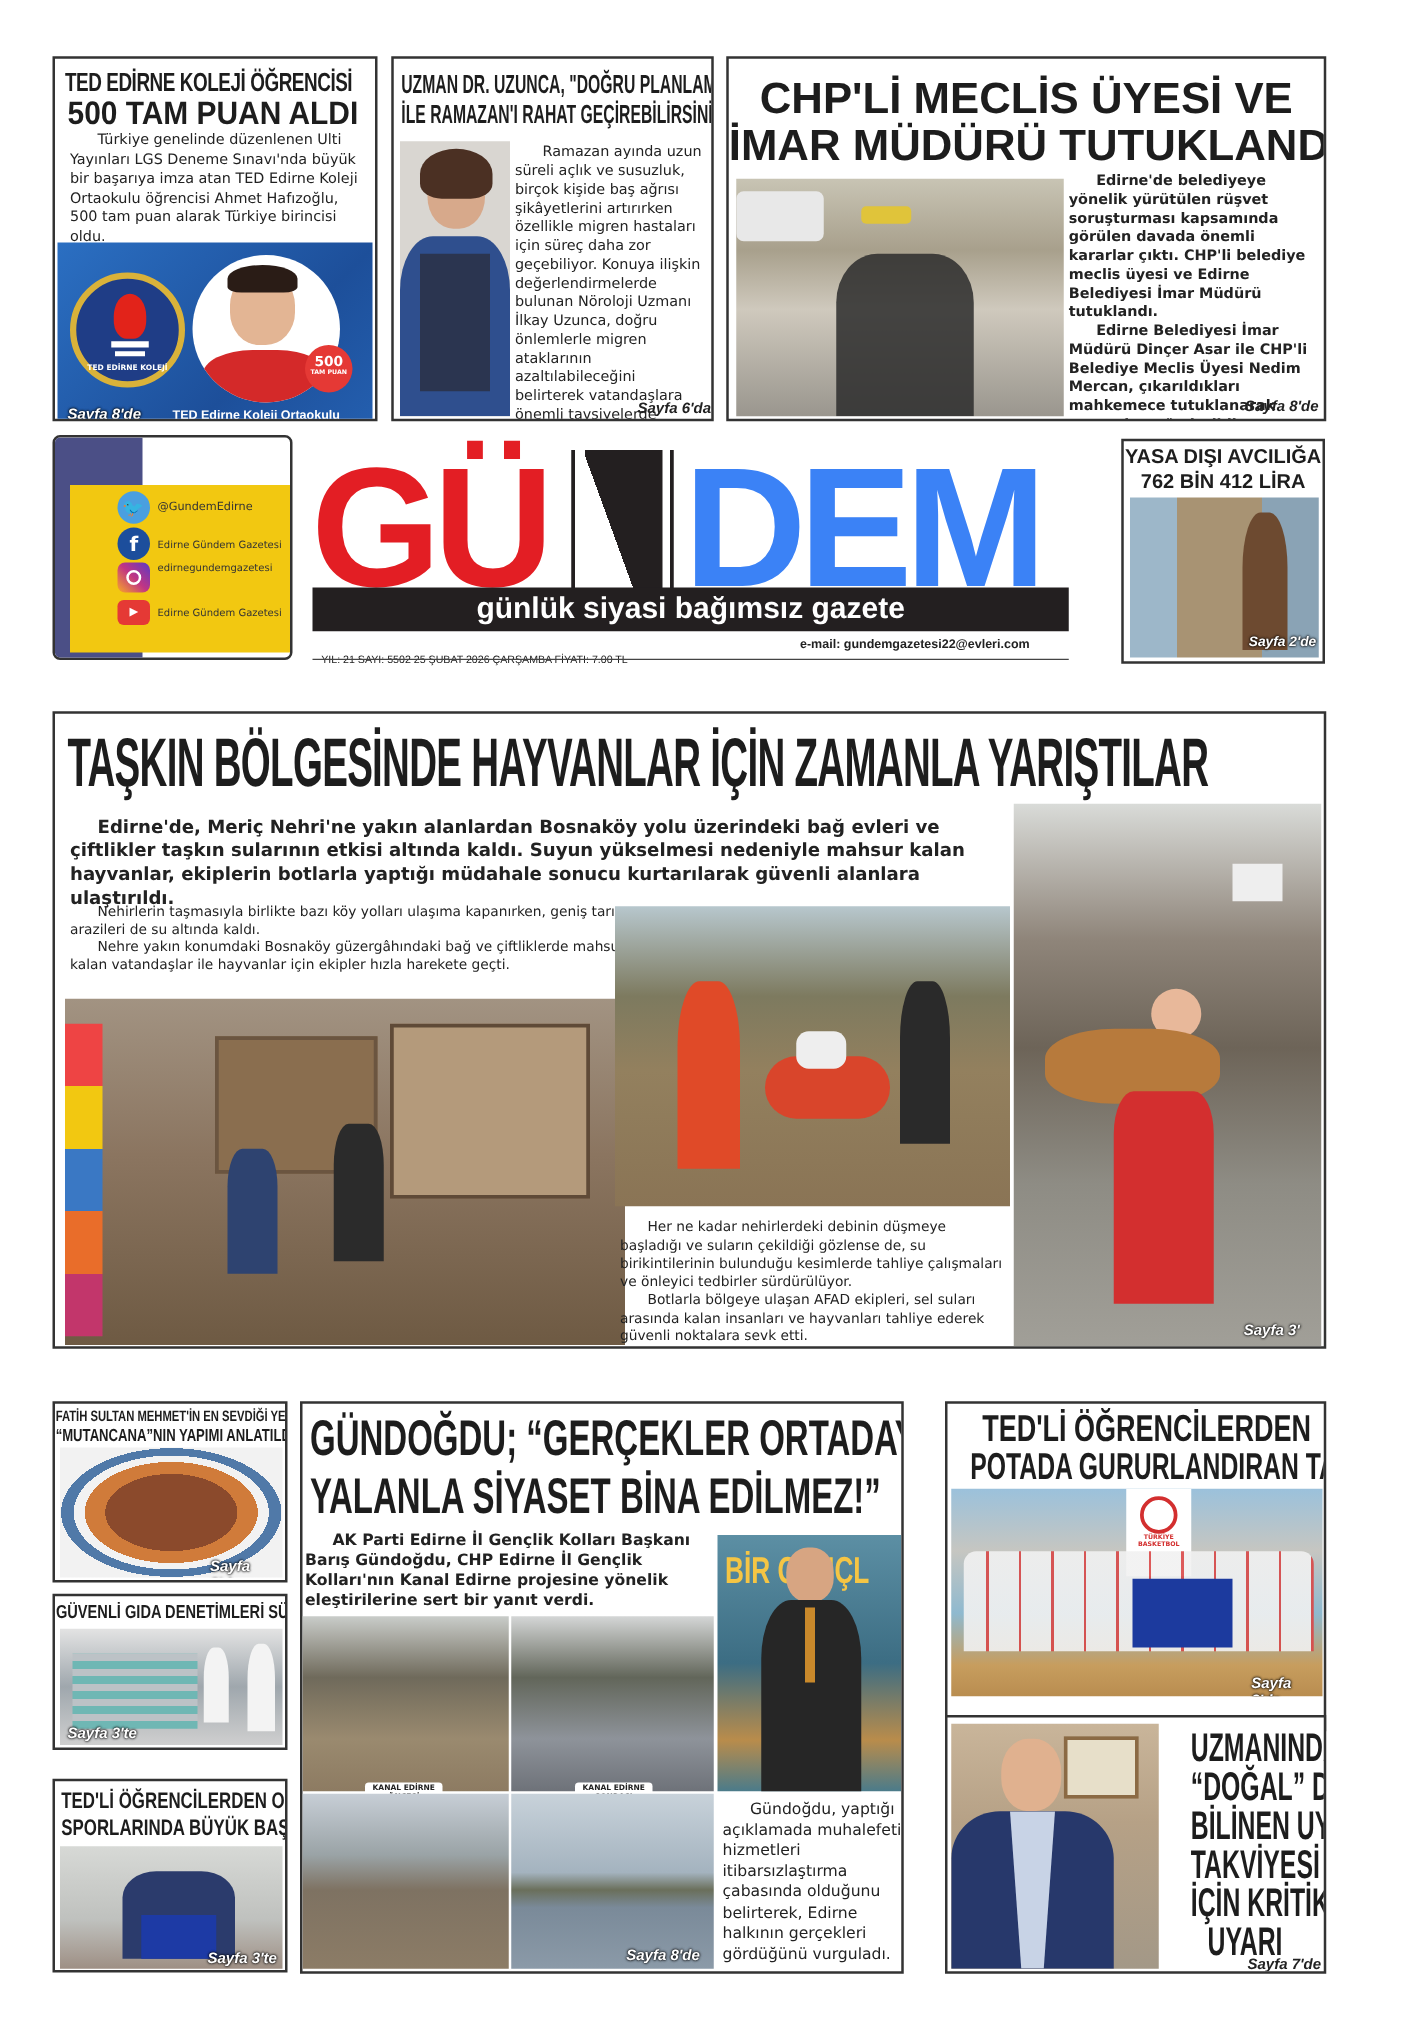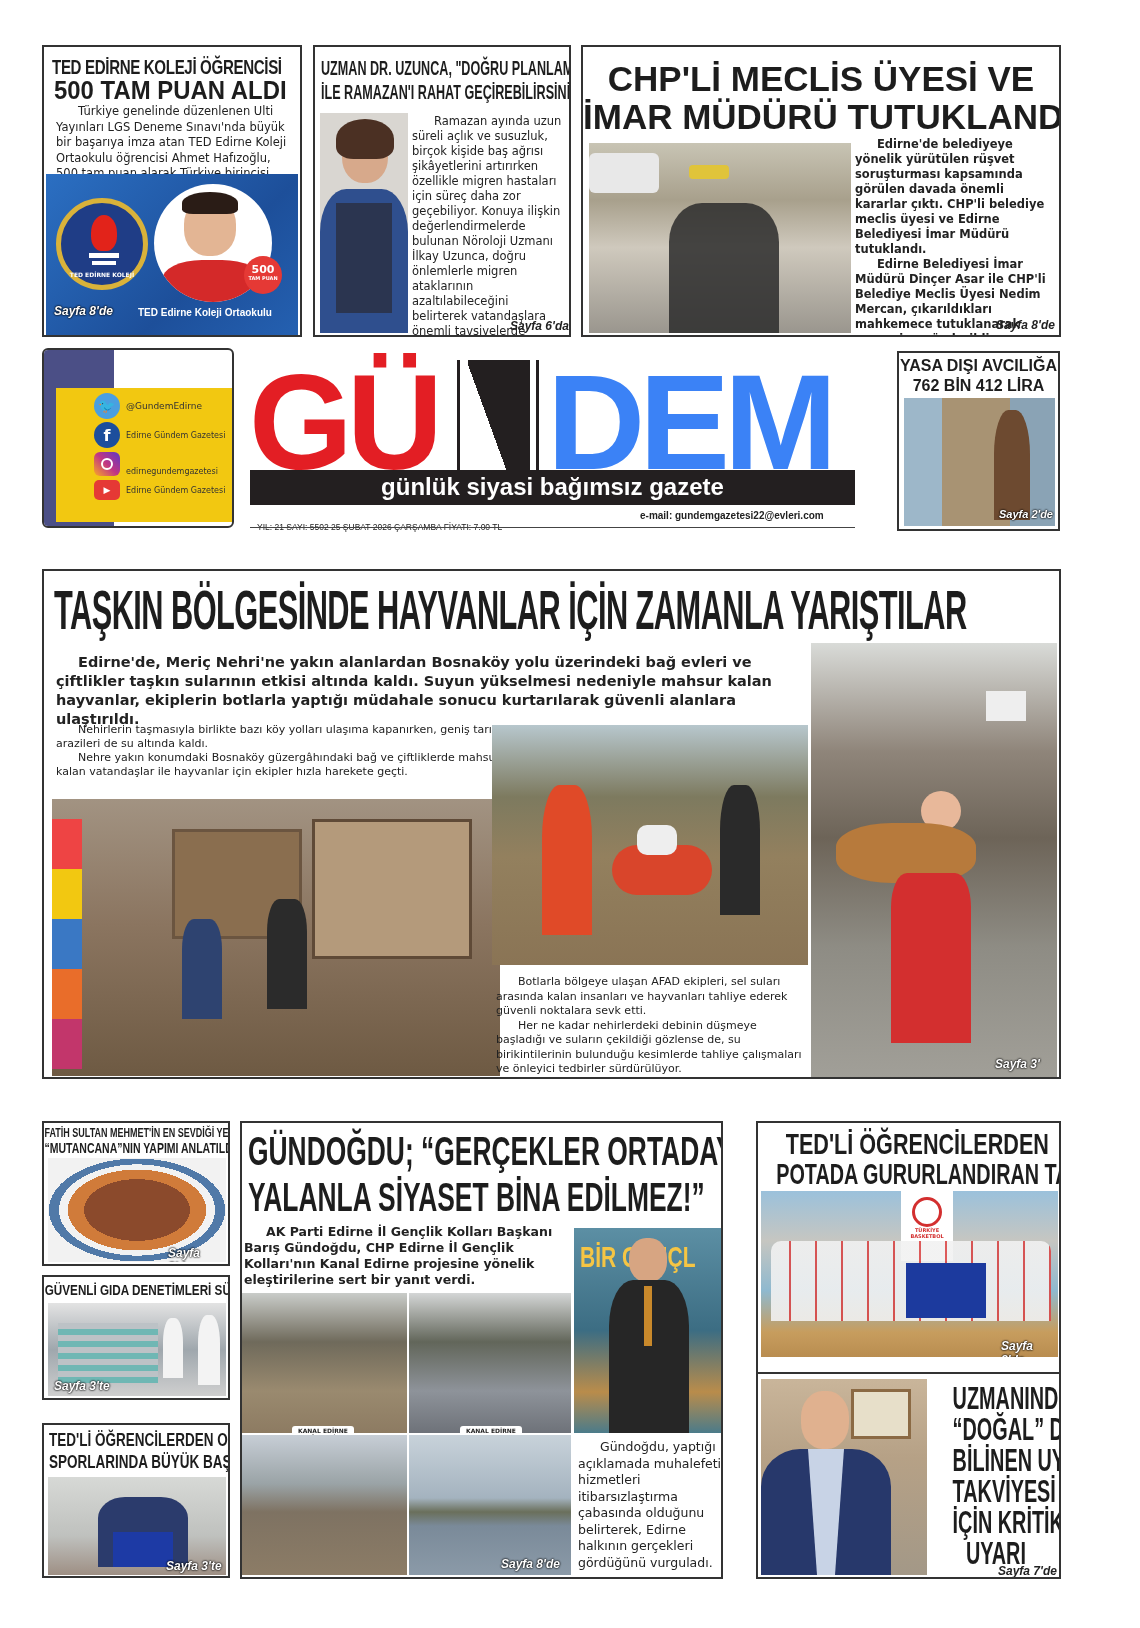--- a/index.html
+++ b/index.html
@@ -15,21 +15,21 @@
 </style>
 </head>
 <body>
 
 <div class="box" style="left:42px;top:45px;width:260px;height:292px;">
   <div class="hl" style="left:8px;top:9px;font-size:21px;transform:scaleX(0.72);transform-origin:left top;letter-spacing:-0.5px;">TED EDİRNE KOLEJİ ÖĞRENCİSİ</div>
   <div class="hl" style="left:10px;top:30px;font-size:26px;transform:scaleX(0.92);transform-origin:left top;">500 TAM PUAN ALDI</div>
   <div class="txt" style="left:12px;top:57px;width:238px;font-size:11.5px;line-height:15.5px;">
       <p>Türkiye genelinde düzenlenen Ulti Yayınları LGS Deneme Sınavı'nda büyük bir başarıya imza atan TED Edirne Koleji Ortaokulu öğrencisi Ahmet Hafızoğlu, 500 tam puan alarak Türkiye birincisi oldu.</p>
     </div>
-  <div class="img" style="left:2px;top:127px;width:252px;height:175px;background:linear-gradient(135deg,#2b6fc2 0%,#1d4f9a 60%,#2562b3 100%);">
+  <div class="img" style="left:2px;top:147px;width:252px;height:175px;background:linear-gradient(135deg,#2b6fc2 0%,#1d4f9a 60%,#2562b3 100%);">
     <div style="position:absolute;left:10px;top:24px;width:92px;height:92px;border-radius:50%;background:#1f3d86;border:5px solid #d9b23a;">
       <div style="position:absolute;left:30px;top:12px;width:26px;height:36px;background:#e2231a;border-radius:50% 50% 40% 40%;"></div>
       <div style="position:absolute;left:28px;top:50px;width:30px;height:5px;background:#fff;"></div>
       <div style="position:absolute;left:31px;top:58px;width:24px;height:4px;background:#fff;"></div>
       <div style="position:absolute;left:0;top:68px;width:82px;text-align:center;font-size:6px;color:#fff;font-weight:bold;">TED EDİRNE KOLEJİ</div>
     </div>
     <div style="position:absolute;left:108px;top:10px;width:118px;height:118px;border-radius:50%;background:#fff;overflow:hidden;">
       <div style="position:absolute;left:30px;top:14px;width:52px;height:58px;border-radius:45%;background:#e3b594;"></div>
       <div style="position:absolute;left:28px;top:8px;width:56px;height:22px;border-radius:50% 50% 20% 20%;background:#2a1c16;"></div>
       <div style="position:absolute;left:8px;top:76px;width:100px;height:50px;border-radius:40% 40% 0 0;background:#d42929;"></div>
@@ -77,21 +77,21 @@
   <div style="position:absolute;left:0;top:0;width:70px;height:180px;background:#4b4f86;"></div>
   <div style="position:absolute;left:12px;top:38px;width:178px;height:134px;background:#f2c811;"></div>
   <div style="position:absolute;left:50px;top:42px;height:28px;display:flex;align-items:center;gap:6px;">
     <span style="width:26px;height:26px;border-radius:50%;background:#4a9fe0;color:#fff;font-size:14px;display:flex;align-items:center;justify-content:center;">🐦</span>
     <span style="font-size:9px;color:#333;">@GundemEdirne</span>
   </div>
   <div style="position:absolute;left:50px;top:72px;height:26px;display:flex;align-items:center;gap:6px;">
     <span style="width:26px;height:26px;border-radius:50%;background:#1c4e9c;color:#fff;font-size:16px;font-weight:bold;display:flex;align-items:center;justify-content:center;">f</span>
     <span style="font-size:8px;color:#333;">Edirne Gündem Gazetesi</span>
   </div>
-  <div style="position:absolute;left:50px;top:100px;height:26px;display:flex;align-items:flex-end;gap:6px;">
+  <div style="position:absolute;left:50px;top:100px;height:26px;display:flex;align-items:flex-start;gap:6px;">
     <span style="width:26px;height:24px;border-radius:6px;background:linear-gradient(45deg,#f9a825,#c13584,#5b3ac4);display:flex;align-items:center;justify-content:center;">
         <span style="width:12px;height:12px;border:2px solid #fff;border-radius:50%;"></span>
       </span>
     <span style="font-size:8px;color:#333;">edirnegundemgazetesi</span>
   </div>
   <div style="position:absolute;left:50px;top:128px;height:24px;display:flex;align-items:center;gap:6px;">
     <span style="width:26px;height:20px;border-radius:5px;background:#e53935;color:#fff;font-size:9px;display:flex;align-items:center;justify-content:center;">▶</span>
     <span style="font-size:8px;color:#333;">Edirne Gündem Gazetesi</span>
   </div>
 </div>
@@ -135,22 +135,22 @@
     <div style="position:absolute;left:130px;top:120px;width:40px;height:100px;background:#2e4370;border-radius:30% 30% 0 0;"></div>
     <div style="position:absolute;left:215px;top:100px;width:40px;height:110px;background:#2b2b2b;border-radius:30% 30% 0 0;"></div>
   </div>
   <div class="img" style="left:448px;top:154px;width:316px;height:240px;background:linear-gradient(180deg,#b7c7cd 0%,#7d7a5f 30%,#93805e 55%,#8a7455 100%);">
     <div style="position:absolute;left:120px;top:120px;width:100px;height:50px;background:#d9452b;border-radius:30px;"></div>
     <div style="position:absolute;left:50px;top:60px;width:50px;height:150px;background:#e04a28;border-radius:35% 35% 0 0;"></div>
     <div style="position:absolute;left:228px;top:60px;width:40px;height:130px;background:#2a2a2a;border-radius:35% 35% 0 0;"></div>
     <div style="position:absolute;left:145px;top:100px;width:40px;height:30px;background:#eee;border-radius:10px;"></div>
   </div>
   <div class="txt" style="left:452px;top:404px;width:306px;font-size:11px;line-height:14.5px;">
+    <p>Her ne kadar nehirlerdeki debinin düşmeye başladığı ve suların çekildiği gözlense de, su birikintilerinin bulunduğu kesimlerde tahliye çalışmaları ve önleyici tedbirler sürdürülüyor.</p>
     <p>Botlarla bölgeye ulaşan AFAD ekipleri, sel suları arasında kalan insanları ve hayvanları tahliye ederek güvenli noktalara sevk etti.</p>
-    <p>Her ne kadar nehirlerdeki debinin düşmeye başladığı ve suların çekildiği gözlense de, su birikintilerinin bulunduğu kesimlerde tahliye çalışmaları ve önleyici tedbirler sürdürülüyor.</p>
   </div>
   <div class="img" style="left:767px;top:72px;width:246px;height:434px;background:linear-gradient(180deg,#d9dbd8 0%,#8f857a 25%,#6d6458 45%,#8e8c84 70%,#a19f98 100%);">
     <div style="position:absolute;left:110px;top:148px;width:40px;height:40px;border-radius:50%;background:#e8b89a;"></div>
     <div style="position:absolute;left:25px;top:180px;width:140px;height:60px;background:#b77a3c;border-radius:40%;"></div>
     <div style="position:absolute;left:80px;top:230px;width:80px;height:170px;background:#d32f2f;border-radius:20% 20% 0 0;"></div>
     <div style="position:absolute;left:175px;top:48px;width:40px;height:30px;background:#eee;"></div>
     <div class="sayfa white" style="left:184px;top:414px;">Sayfa 3'</div>
   </div>
 </div>
 

